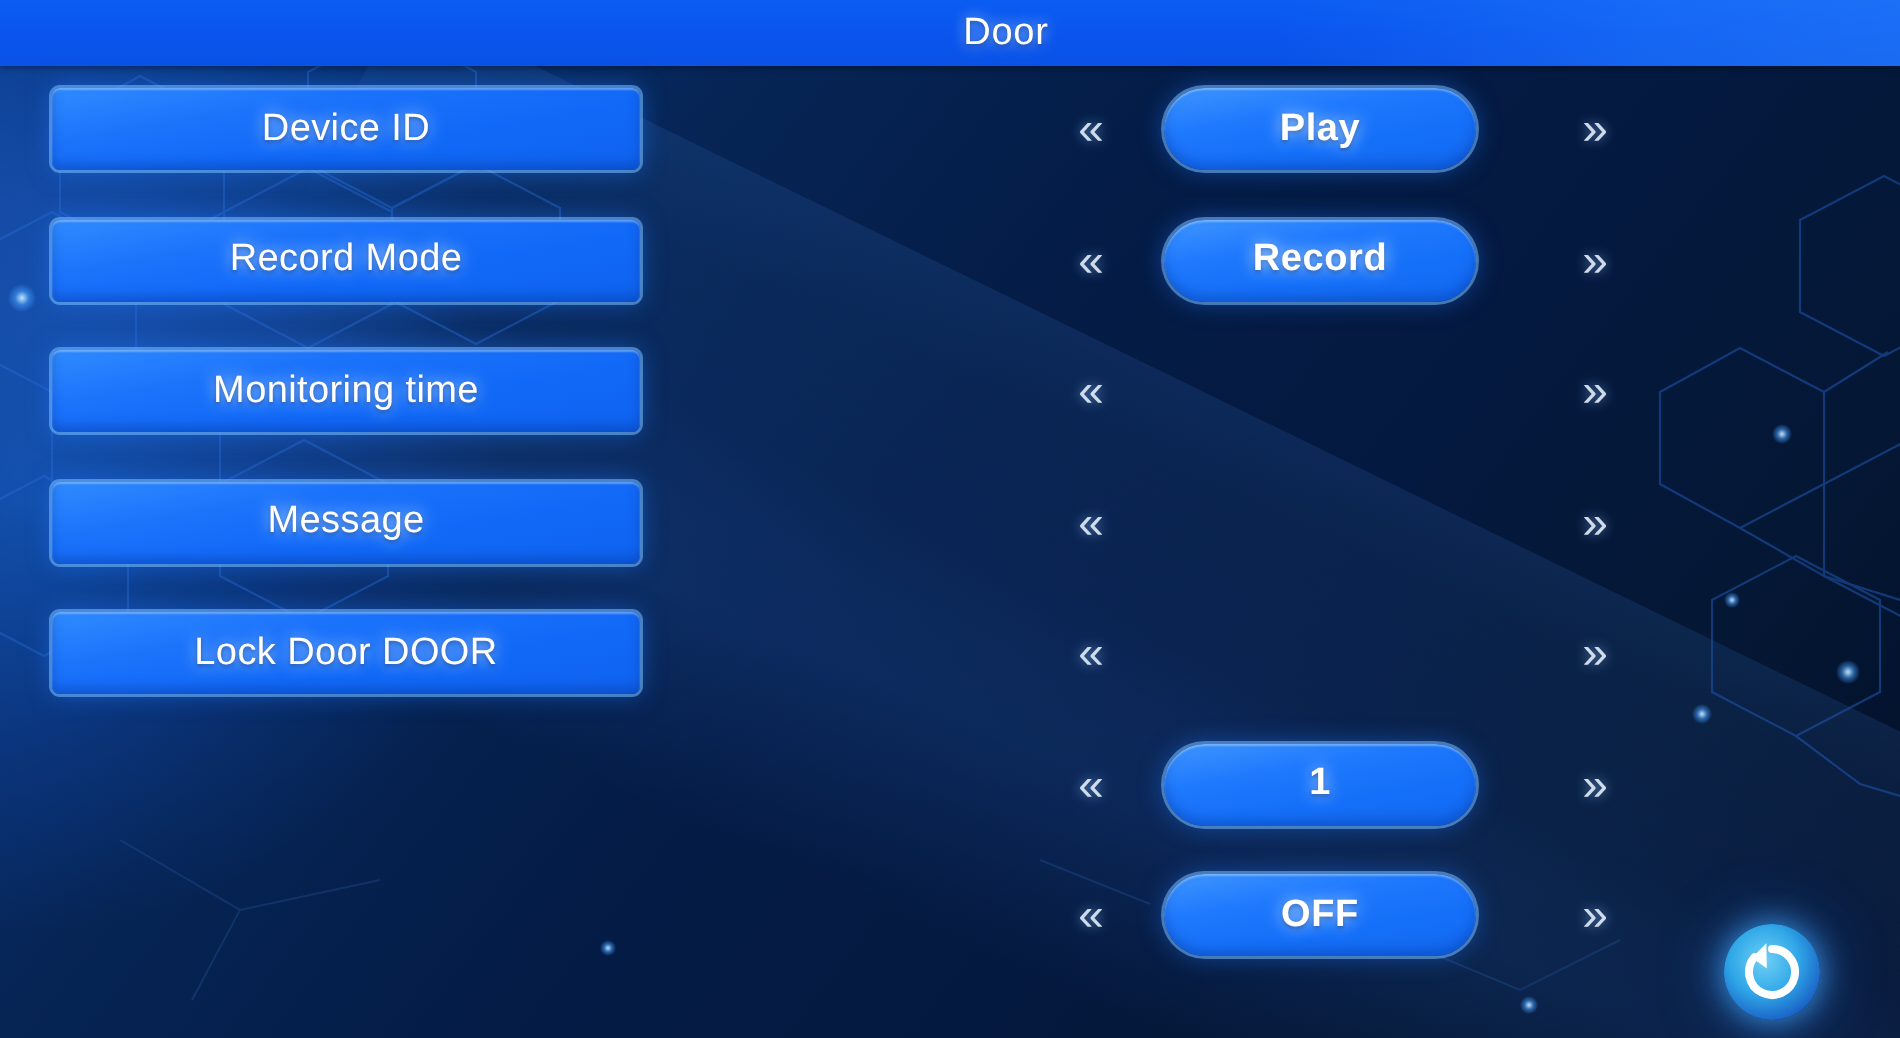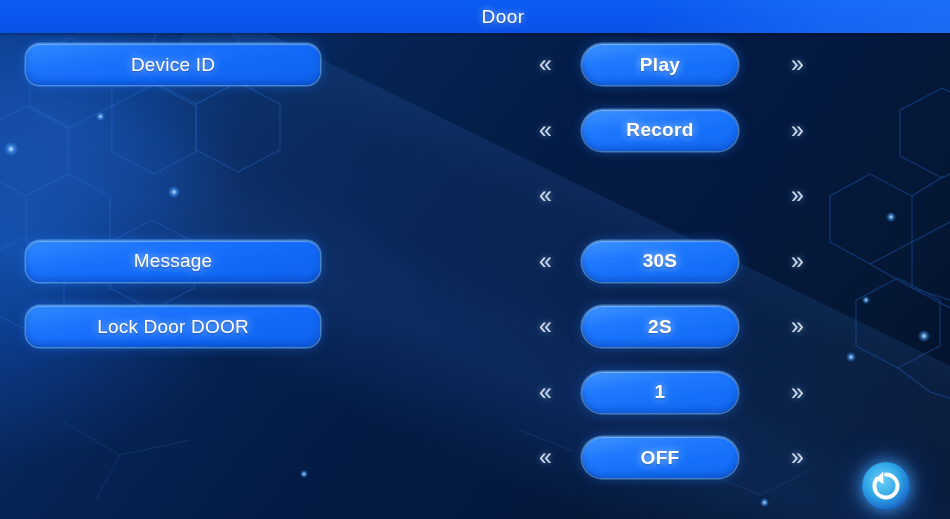--- a/index.html
+++ b/index.html
@@ -88,21 +88,21 @@
     position: relative;
     height: 65.5px;
   }
 
   .label-btn {
     position: absolute;
     left: 26px;
     top: 11px;
     width: 294px;
     height: 41px;
-    border-radius: 14px;
+    border-radius: 4px;
     background: linear-gradient(170deg, #2f8cff 0%, #1b72fb 32%, #1169f7 62%, #0f63ef 100%);
     box-shadow:
       0 0 0 1.5px rgba(120,190,255,0.55),
       0 0 12px rgba(30,120,255,0.55),
       inset 0 1px 1px rgba(190,225,255,0.45),
       inset 0 -3px 6px rgba(0,40,130,0.35);
     display: flex;
     align-items: center;
     justify-content: center;
   }
@@ -241,61 +241,61 @@
           <span>«</span>
         </div>
         <div class="value-btn">
           <span class="txt">Play</span>
         </div>
         <div class="chev chev-right">
           <span>»</span>
         </div>
       </div>
       <div class="row">
+        <div class="label-btn">
+          <span class="txt">Record Mode</span>
+        </div>
         <div class="chev chev-left">
           <span>«</span>
         </div>
         <div class="value-btn">
           <span class="txt">Record</span>
         </div>
         <div class="chev chev-right">
           <span>»</span>
         </div>
       </div>
       <div class="row">
+        <div class="label-btn">
+          <span class="txt">Monitoring time</span>
+        </div>
         <div class="chev chev-left">
           <span>«</span>
         </div>
         <div class="chev chev-right">
           <span>»</span>
         </div>
       </div>
       <div class="row">
         <div class="label-btn">
           <span class="txt">Message</span>
         </div>
         <div class="chev chev-left">
           <span>«</span>
         </div>
-        <div class="value-btn">
-          <span class="txt">30S</span>
-        </div>
         <div class="chev chev-right">
           <span>»</span>
         </div>
       </div>
       <div class="row">
         <div class="label-btn">
           <span class="txt">Lock Door DOOR</span>
         </div>
         <div class="chev chev-left">
           <span>«</span>
-        </div>
-        <div class="value-btn">
-          <span class="txt">2S</span>
         </div>
         <div class="chev chev-right">
           <span>»</span>
         </div>
       </div>
       <div class="row">
         <div class="chev chev-left">
           <span>«</span>
         </div>
         <div class="value-btn">

